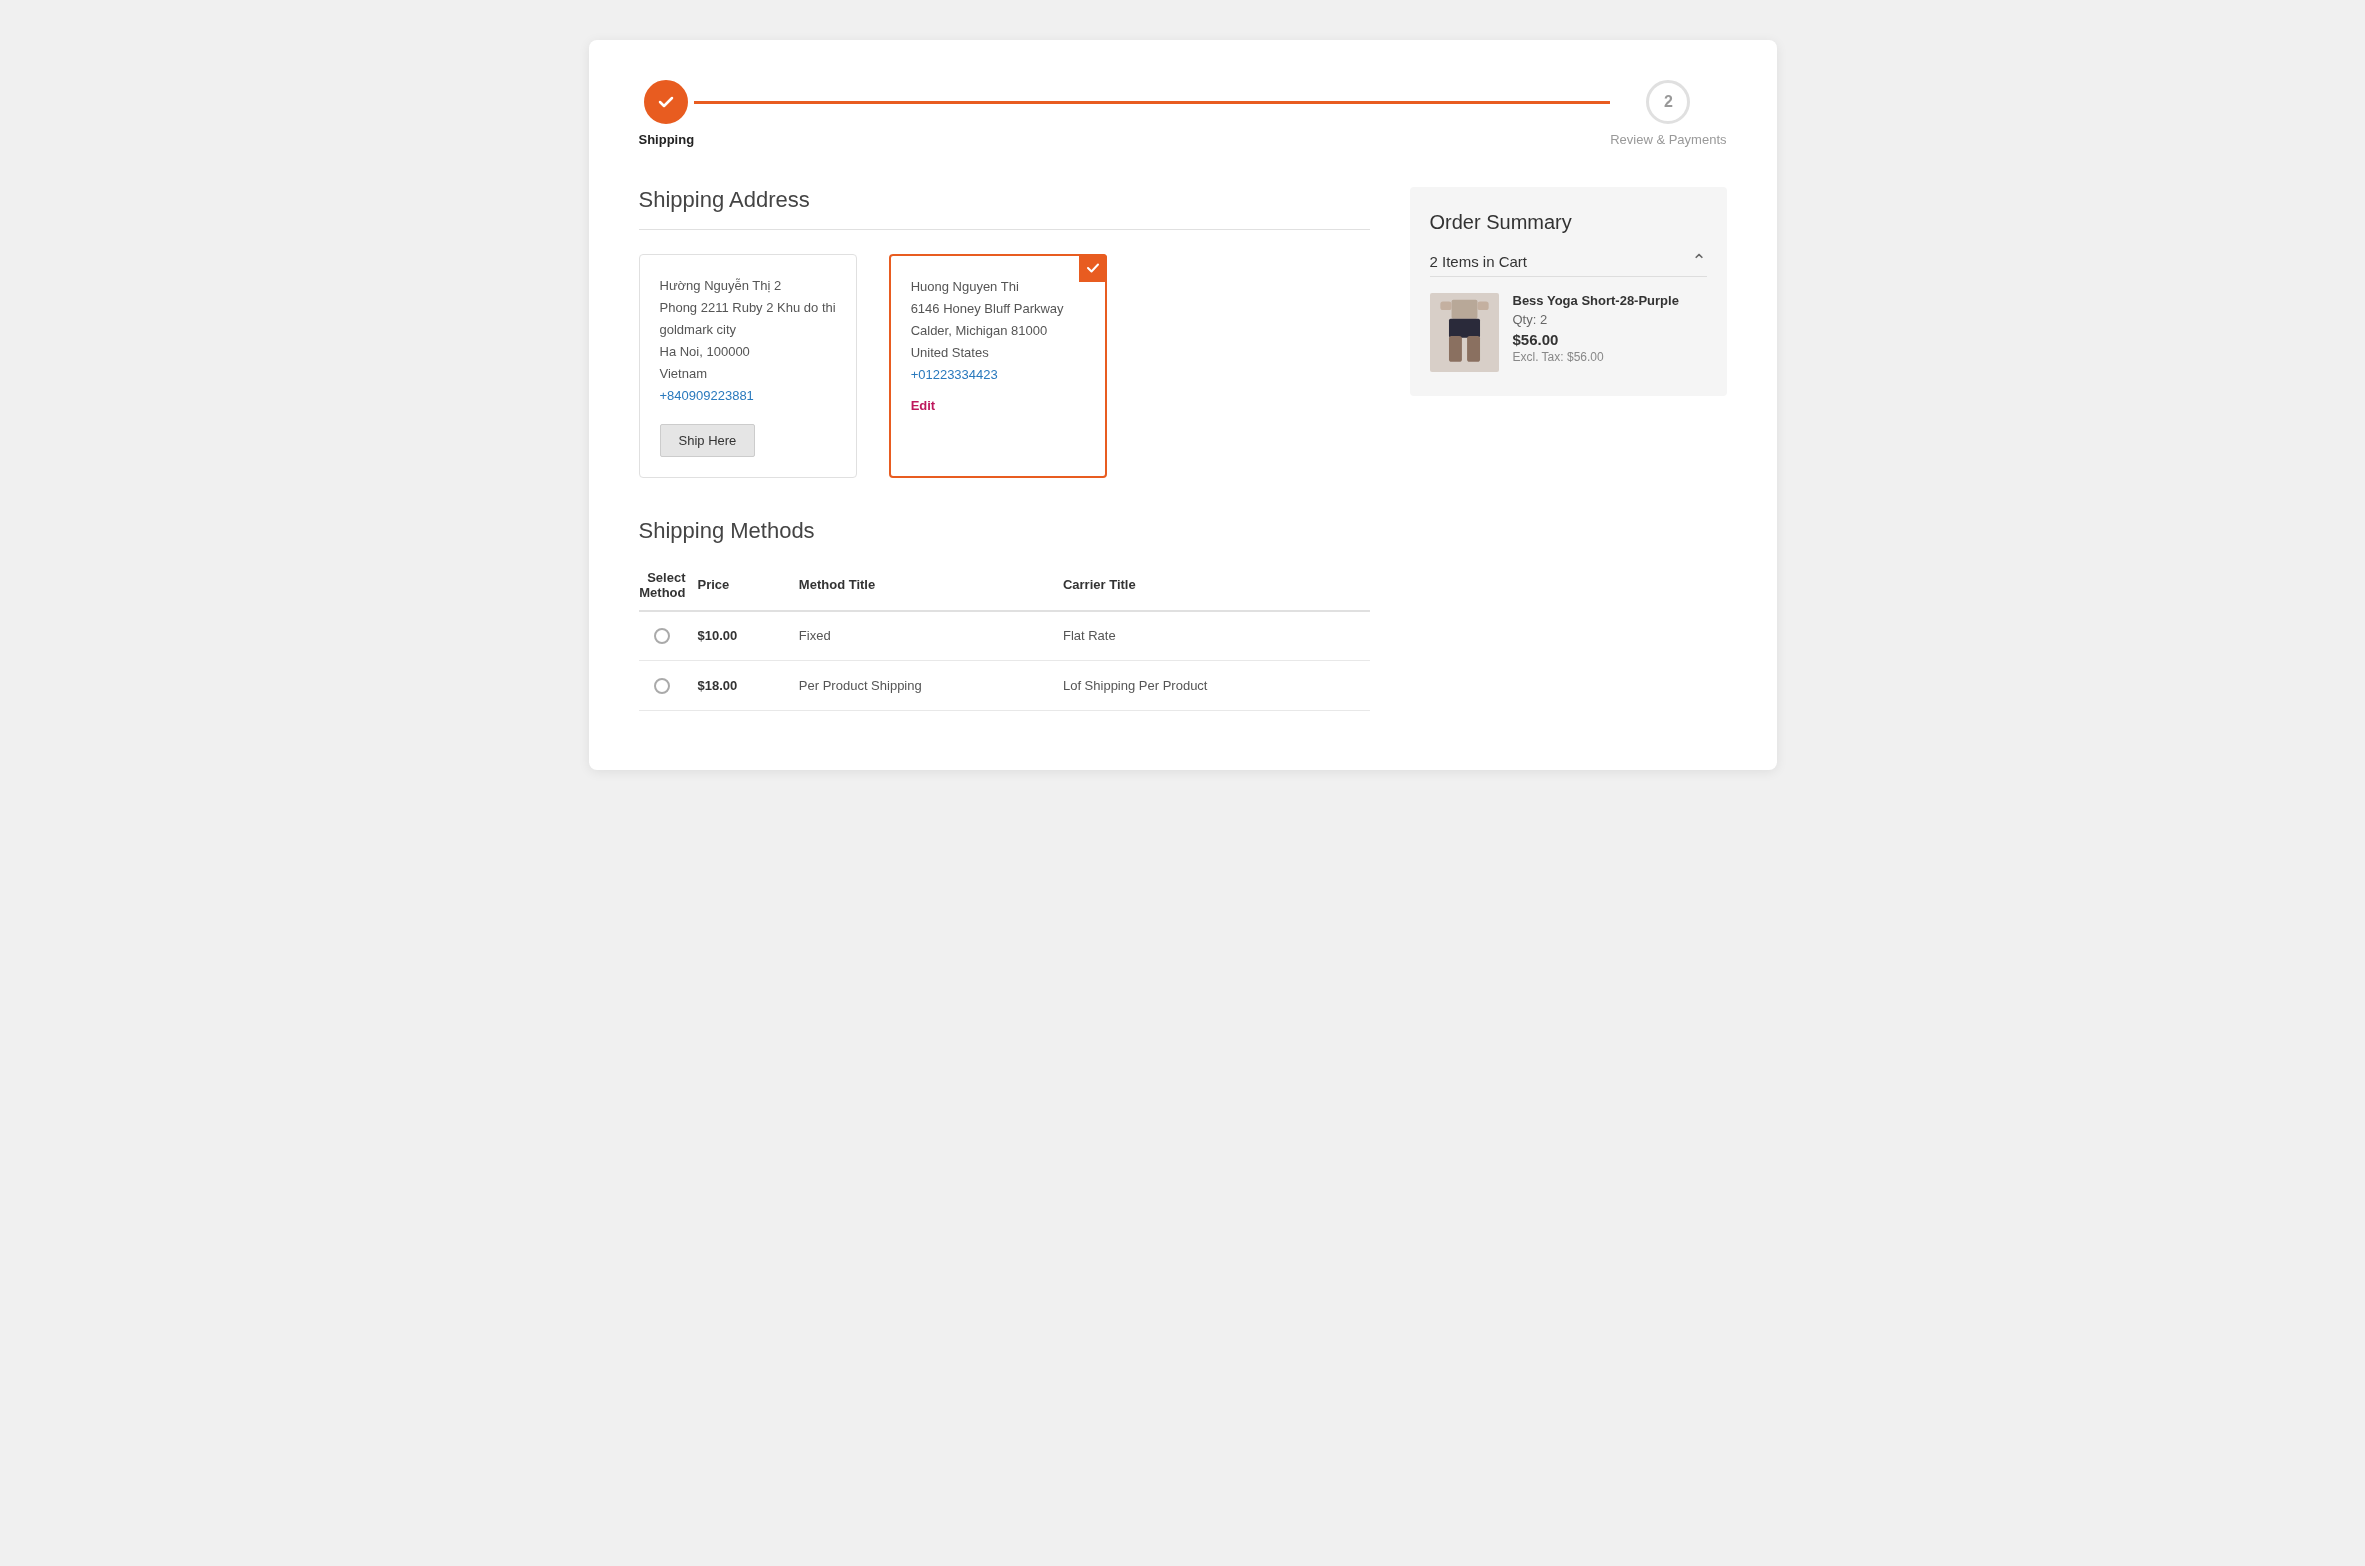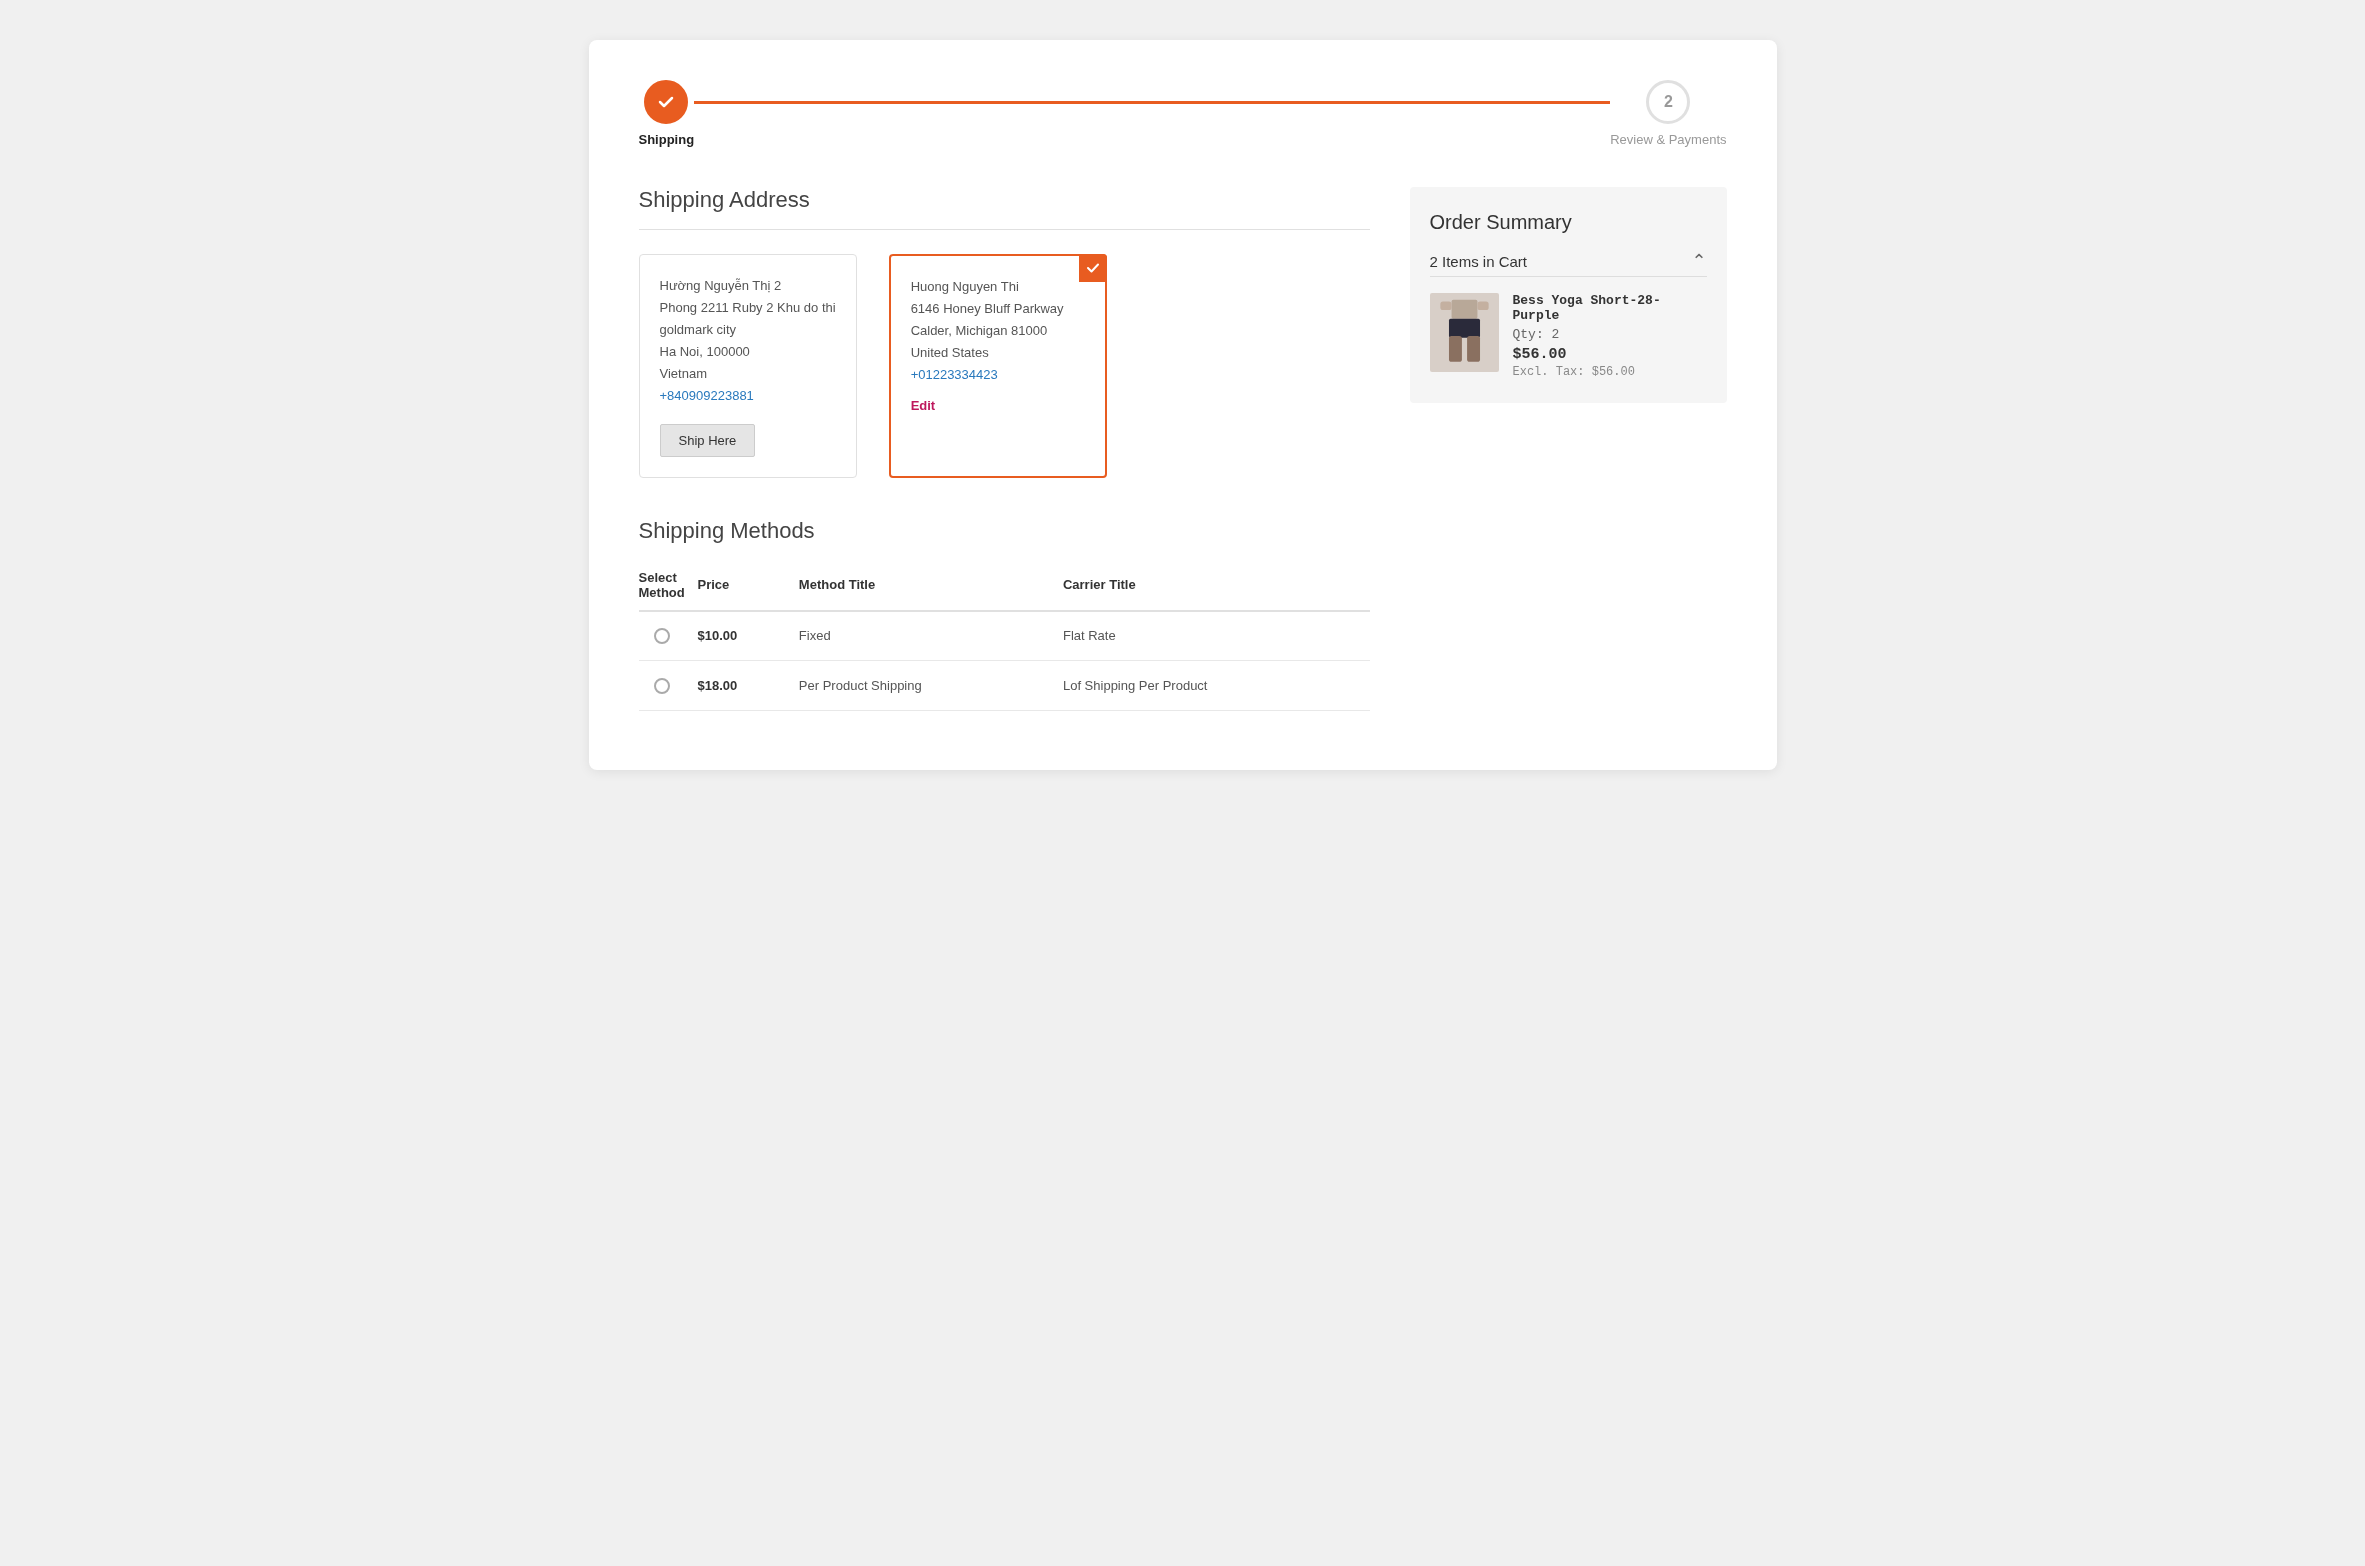--- a/index.html
+++ b/index.html
@@ -182,21 +182,21 @@
     }
     .shipping-methods-table th {
       font-size: 13px;
       font-weight: 700;
       color: #333;
       padding: 10px 12px 10px 0;
       text-align: left;
     }
     .shipping-methods-table th:first-child {
       width: 59px;
-      text-align: left;
+      text-align: right;
     }
     .shipping-methods-table td {
       padding: 16px 12px 16px 0;
       font-size: 13px;
       color: #555;
       border-bottom: 1px solid #e8e8e8;
       vertical-align: middle;
     }
     .shipping-methods-table td:first-child {
       text-align: center;
@@ -236,21 +236,20 @@
       padding-bottom: 4px;
     }
     .cart-items-count {
       font-size: 15px;
       color: #333;
     }
     .cart-item {
       display: flex;
       gap: 14px;
       align-items: flex-start;
-      font-family: Liberation Mono, monospace;
     }
     .cart-item-image {
       width: 69px;
       height: 79px;
       background: #d8cfc8;
       border-radius: 2px;
       overflow: hidden;
       flex-shrink: 0;
       display: flex;
       align-items: center;

